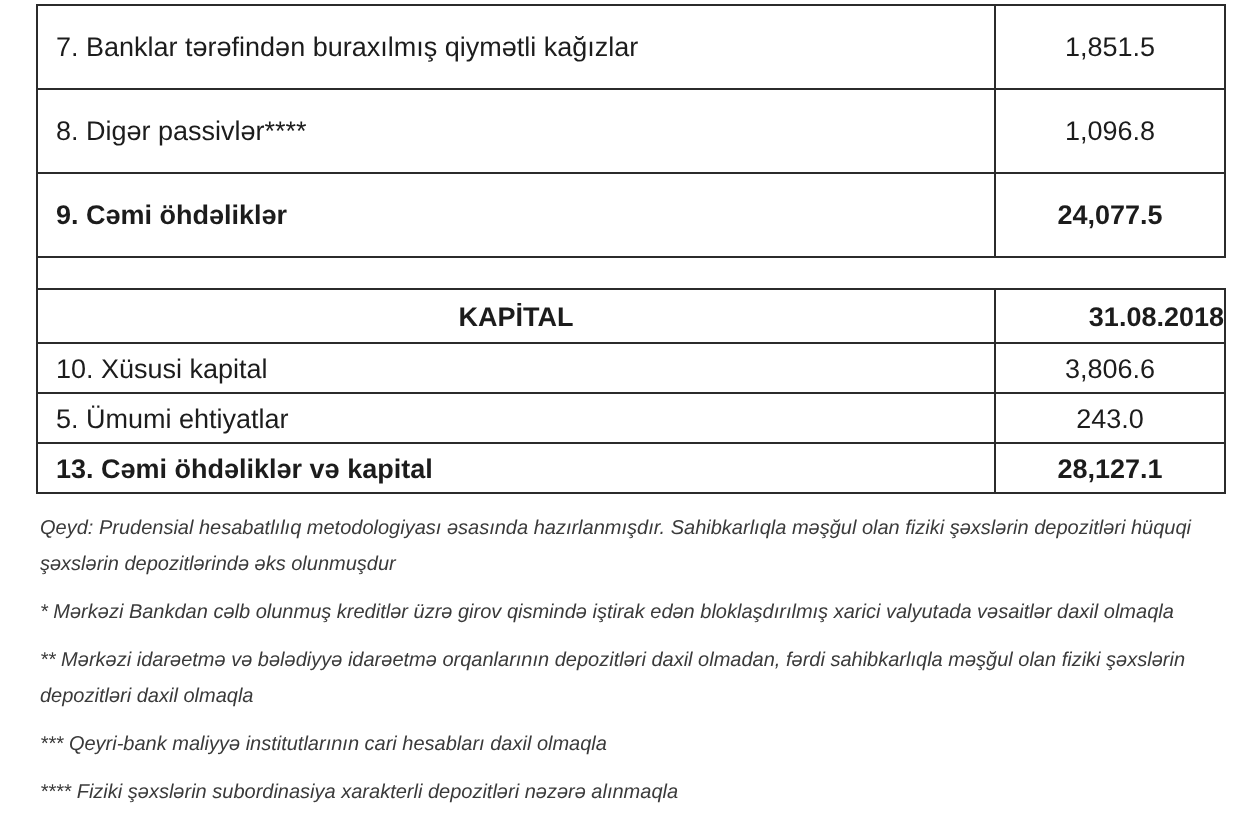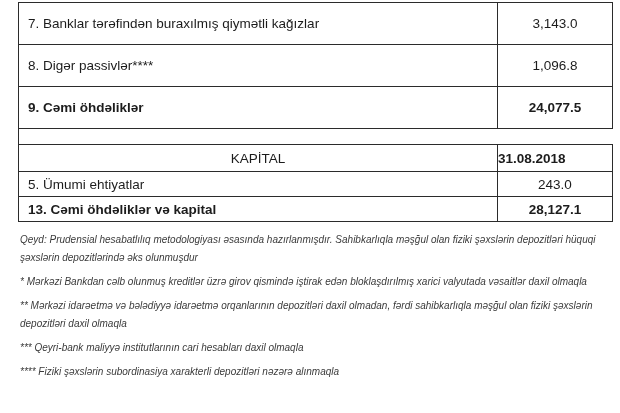--- a/index.html
+++ b/index.html
@@ -39,27 +39,27 @@
     overflow: hidden;
   }
   td.cell-value {
     text-align: center;
     padding: 0 2px;
   }
   table.capital td.cell-label { height: 25px; }
   tr.bold td { font-weight: bold; }
   tr.bold td.cell-label { }
   th.header-label {
-    font-weight: normal;
+    font-weight: bold;
     height: 27px;
     padding: 0;
     margin-left: 11px;
   }
   th.header-date {
-    text-align: left;
+    text-align: right;
     font-weight: bold;
     padding: 0;
   }
   .table-gap {
     height: 15px;
     width: 0;
     border-left: 1.5px solid #2b2b2b;
   }
   .notes {
     margin-top: 9px;
@@ -79,21 +79,21 @@
 <div class="page">
 
   <table class="fin-table liabilities">
     <colgroup>
         <col class="c-label">
         <col class="c-value">
       </colgroup>
     <tbody>
       <tr>
         <td class="cell-label">7. Banklar tərəfindən buraxılmış qiymətli kağızlar</td>
-        <td class="cell-value">3,143.0</td>
+        <td class="cell-value">1,851.5</td>
       </tr>
       <tr>
         <td class="cell-label">8. Digər passivlər****</td>
         <td class="cell-value">1,096.8</td>
       </tr>
       <tr class="bold">
         <td class="cell-label">9. Cəmi öhdəliklər</td>
         <td class="cell-value">24,077.5</td>
       </tr>
     </tbody>
@@ -105,20 +105,24 @@
     <colgroup>
         <col class="c-label">
         <col class="c-value">
       </colgroup>
     <tbody>
       <tr>
         <th class="header-label">KAPİTAL</th>
         <th class="header-date">31.08.2018</th>
       </tr>
       <tr>
+        <td class="cell-label">10. Xüsusi kapital</td>
+        <td class="cell-value">3,806.6</td>
+      </tr>
+      <tr>
         <td class="cell-label">5. Ümumi ehtiyatlar</td>
         <td class="cell-value">243.0</td>
       </tr>
       <tr class="bold">
         <td class="cell-label">13. Cəmi öhdəliklər və kapital</td>
         <td class="cell-value">28,127.1</td>
       </tr>
     </tbody>
   </table>
 

